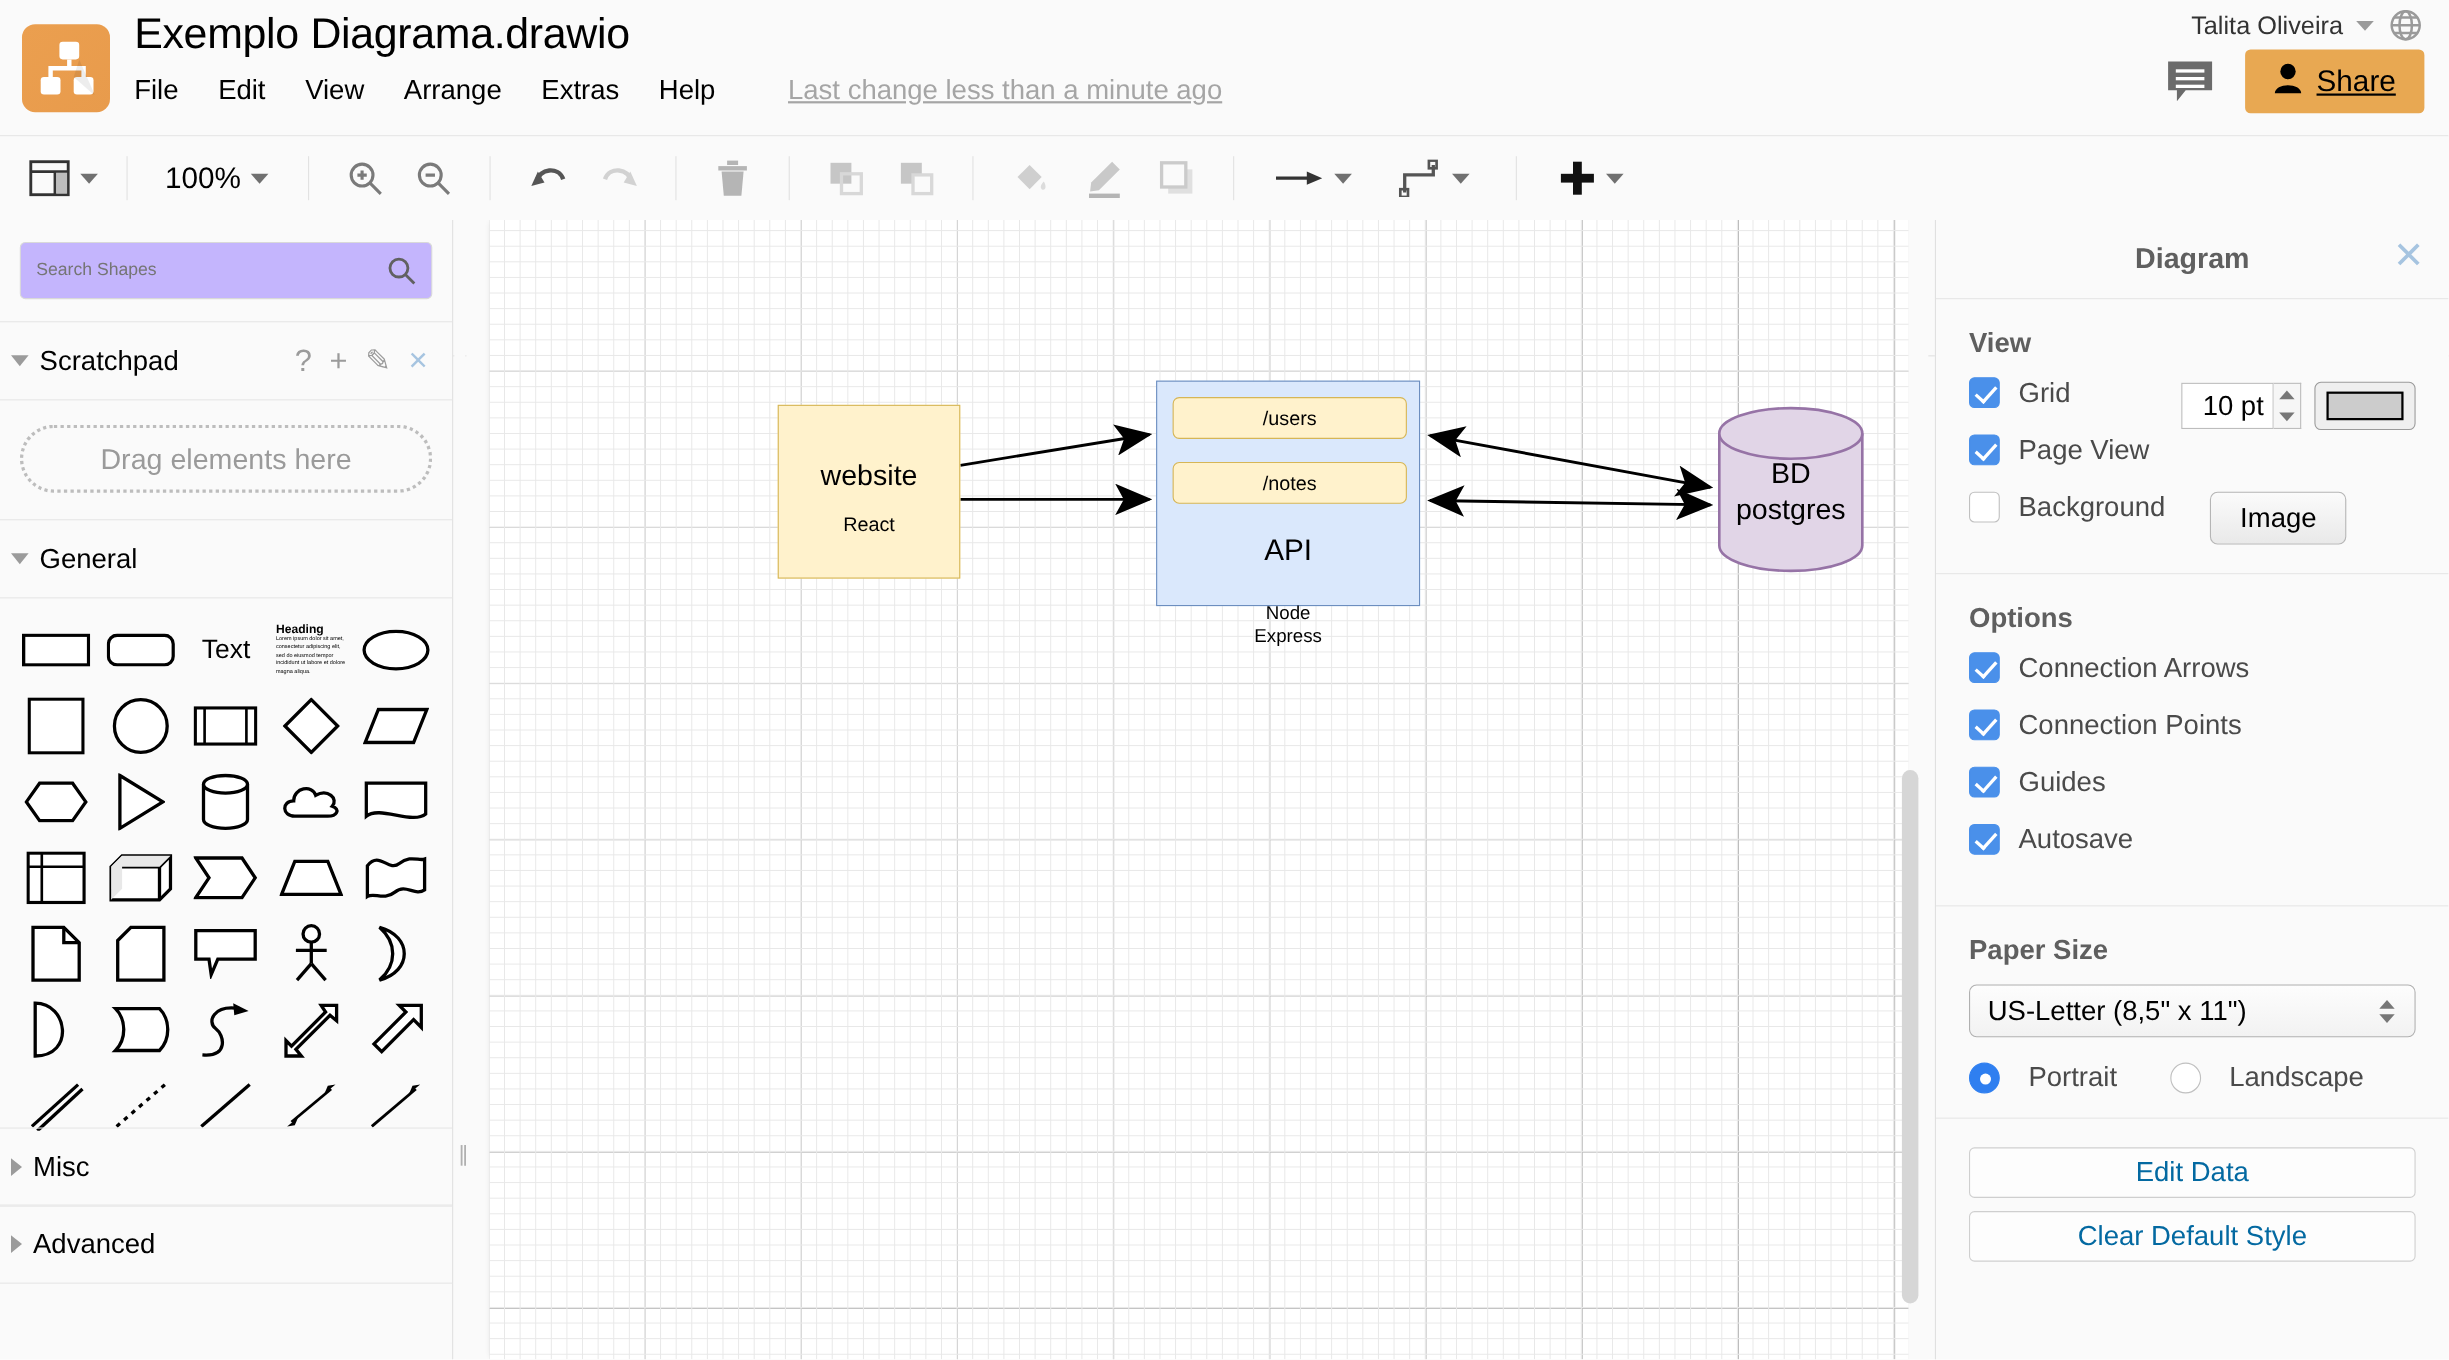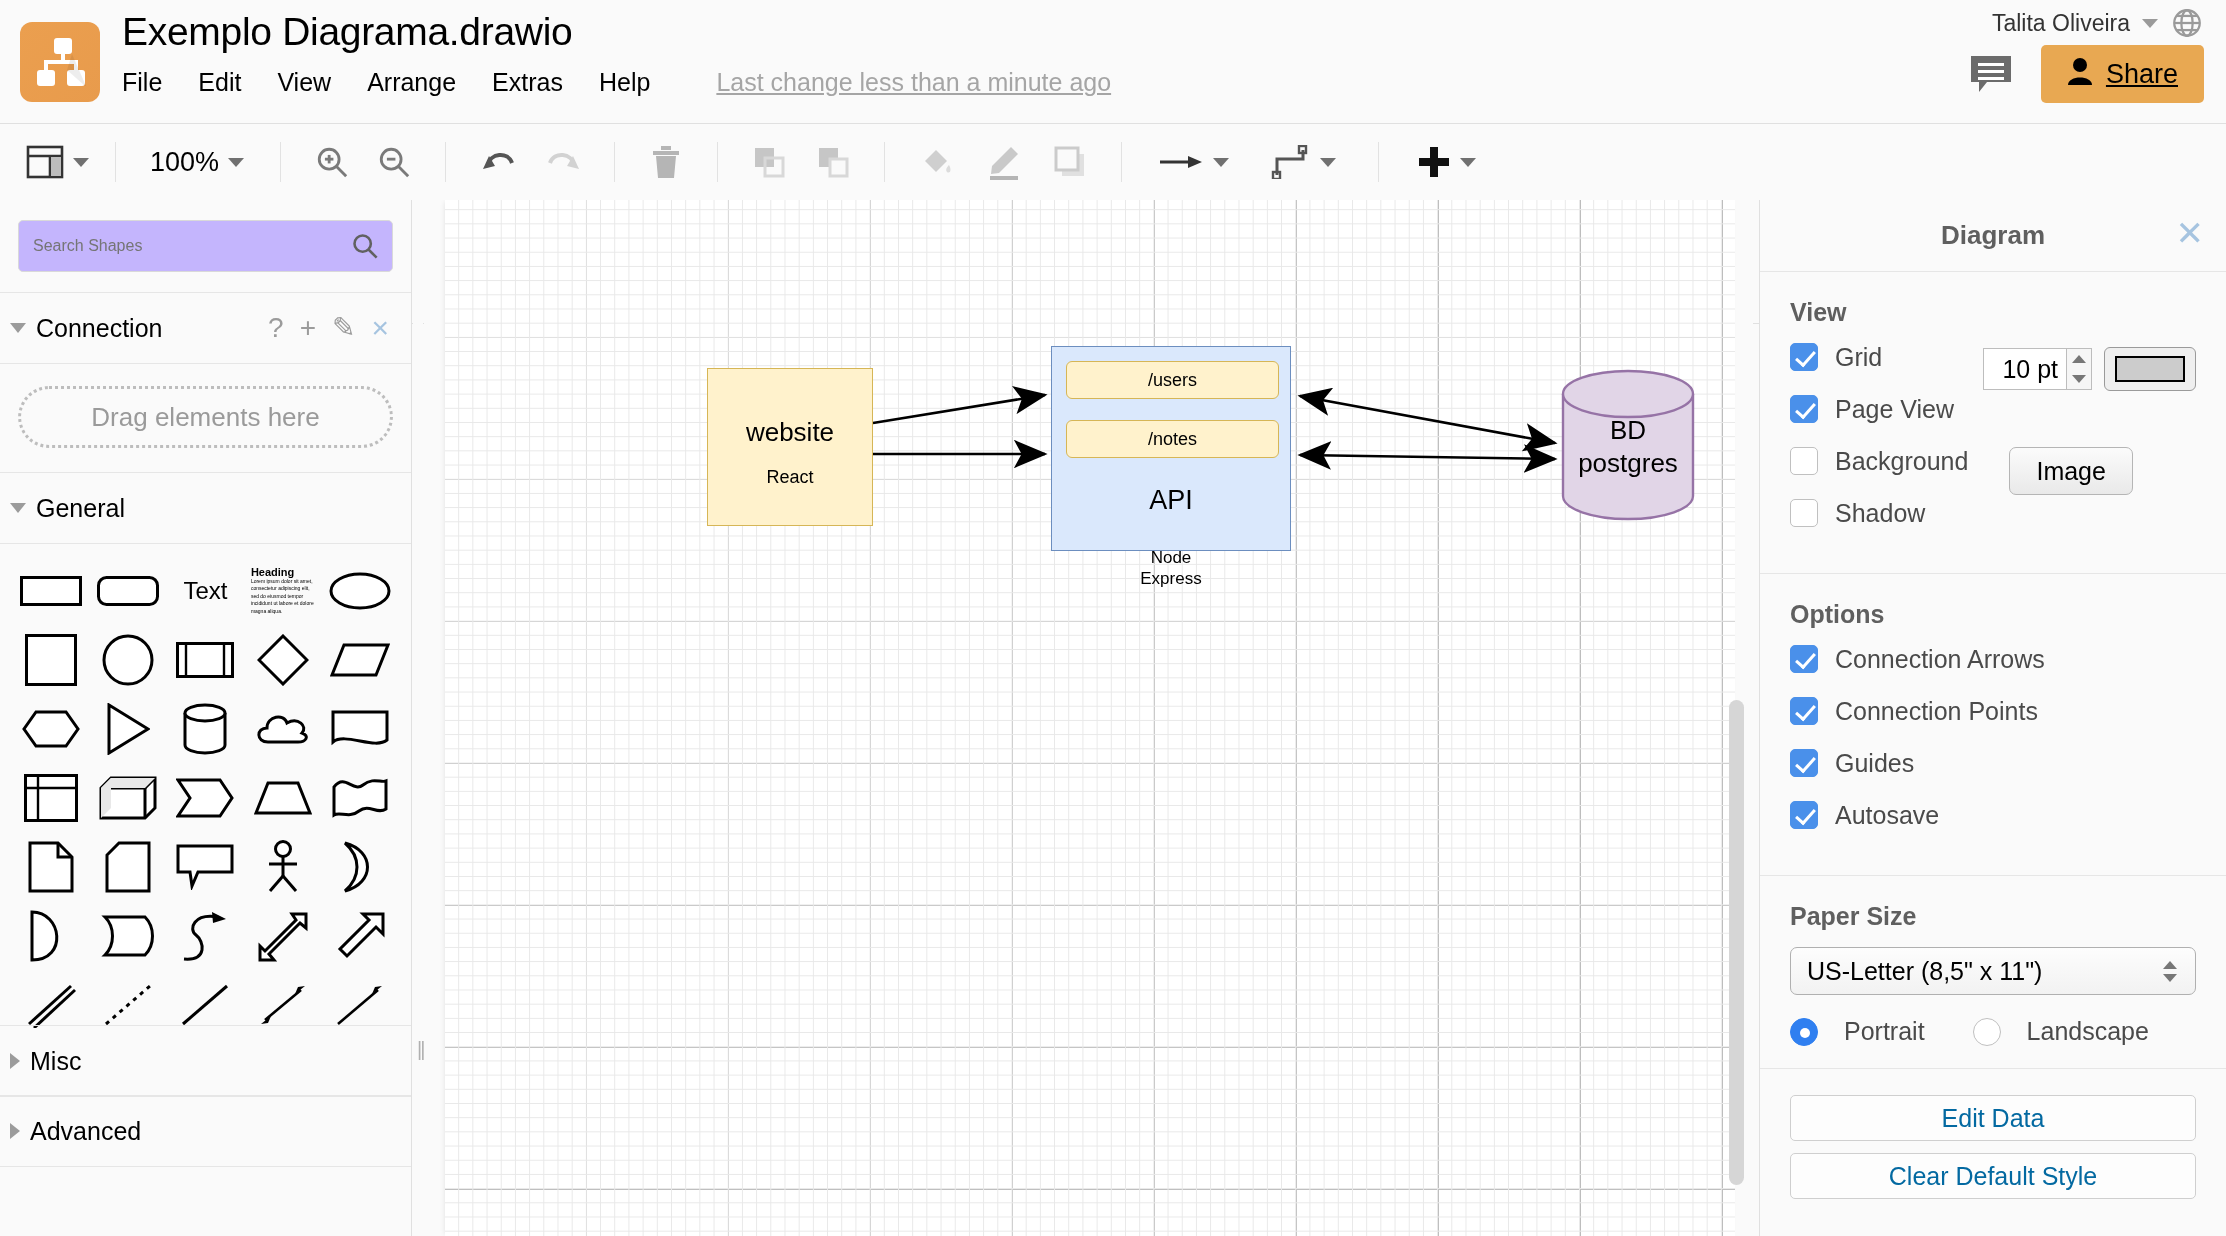--- a/index.html
+++ b/index.html
@@ -385,21 +385,21 @@
       <span class="search-ico">
         <svg width="28" height="28" viewBox="0 0 24 24" fill="none" stroke="#616161" stroke-width="2.2">
           <circle cx="10" cy="10" r="7"></circle>
             <line x1="15" y1="15" x2="22" y2="22"></line>
           </svg>
       </span>
     </div>
 
     <div class="sect-head scratch">
       <span class="tri-down"></span>
-      <span>Connection</span>
+      <span>Scratchpad</span>
       <span class="scratch-actions">
         <span class="sa">?</span>
         <span class="sa">+</span>
         <span class="sa">✎</span>
         <span class="sa x">×</span>
       </span>
     </div>
 
     <div class="dropzone">Drag elements here</div>
 
@@ -703,24 +703,20 @@
         <span class="chk on"></span>
         <span class="chk-lbl">Page View</span>
       </div>
 
       <div class="chk-row">
         <span class="chk"></span>
         <span class="chk-lbl">Background</span>
         <button class="img-btn">Image</button>
       </div>
 
-      <div class="chk-row">
-        <span class="chk"></span>
-        <span class="chk-lbl">Shadow</span>
-      </div>
     </div>
 
     <div class="rp-sect">
       <div class="rp-sect-title">Options</div>
       <div class="chk-row">
         <span class="chk on"></span>
         <span class="chk-lbl">Connection Arrows</span>
       </div>
       <div class="chk-row">
         <span class="chk on"></span>

